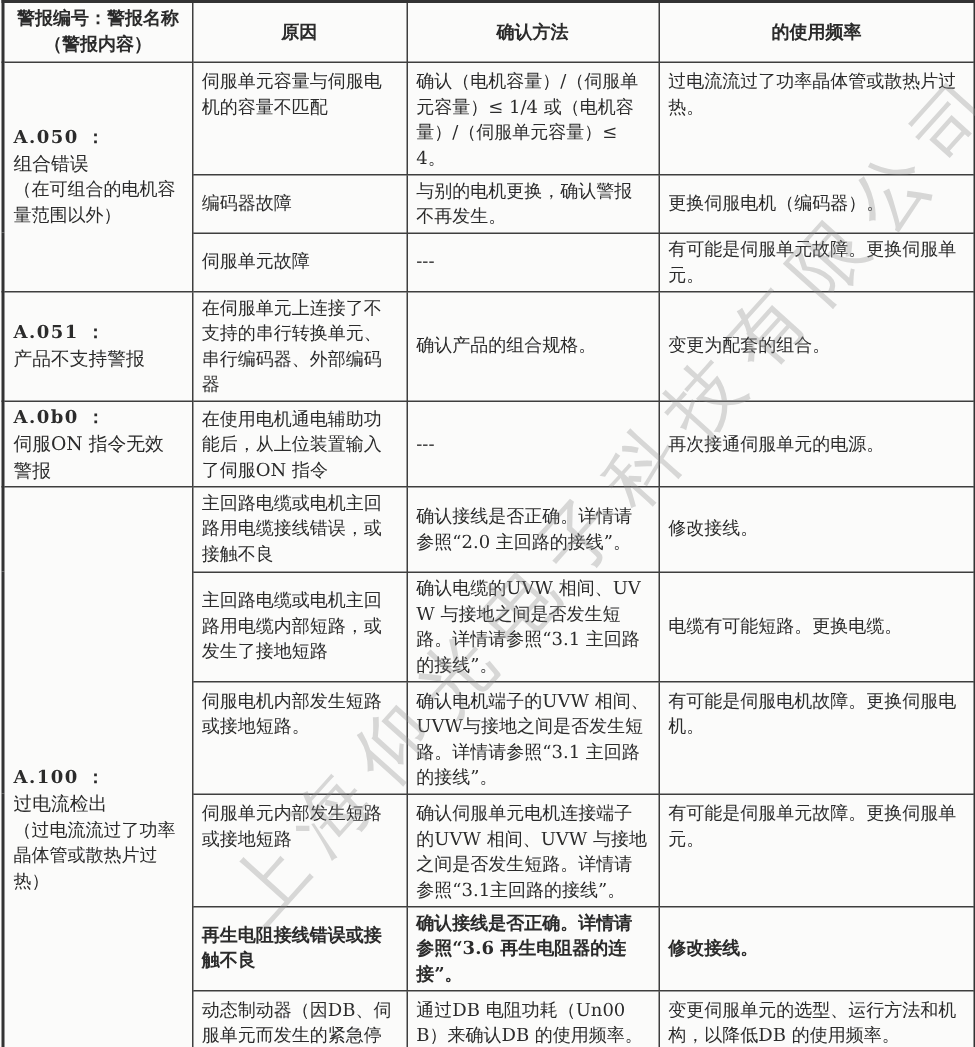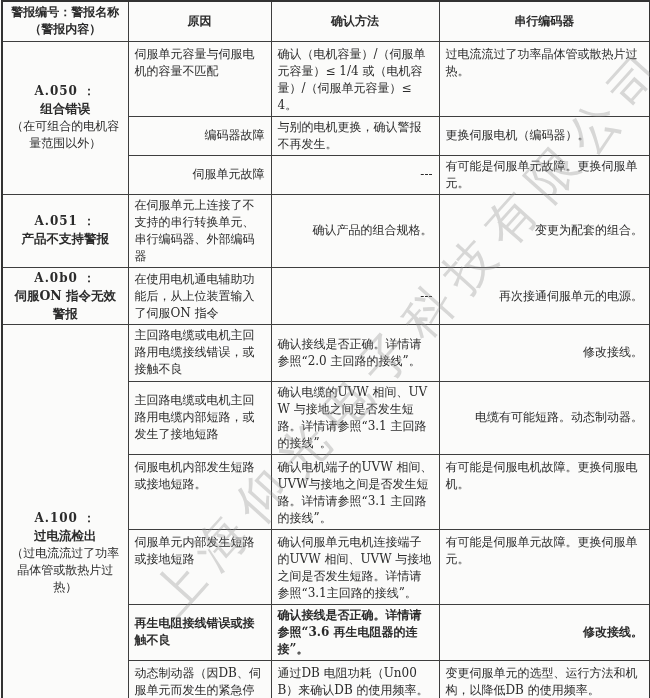--- a/index.html
+++ b/index.html
@@ -31,28 +31,28 @@
     word-break: break-all;
     box-sizing: border-box;
   }
   table.alarm { border: 2px solid #333; }
   th {
     font-weight: bold;
     font-size: 12.5px;
     text-align: center;
   }
   td.label-cell {
-    text-align: center;
+    text-align: left;
     font-size: 12px;
   }
   td.label-cell .code { font-weight: bold; letter-spacing: 1px; }
-  td.label-cell .name { font-weight: bold; font-size: 12.5px; }
+  td.label-cell .name { font-weight: normal; font-size: 12.5px; }
   td.label-cell .desc { font-weight: normal; }
   td.label-cell.pt { vertical-align: middle; padding-top: 30px; }
-  .center { text-align: right; }
+  .center { text-align: left; }
   .vt { vertical-align: top !important; padding-top: 4px !important; }
   tr.hr0  { height: 40px; }
   tr.hr1  { height: 72px; }
   tr.hr2  { height: 35px; }
   tr.hr3  { height: 38px; margin-left: 24px; }
   tr.hr4  { height: 65px; }
   tr.hr5  { height: 48px; }
   tr.hr6  { height: 54px; }
   tr.hr7  { height: 71px; }
   tr.hr8  { height: 68px; }
@@ -87,21 +87,21 @@
         <col style="width:143px">
         <col style="width:168px">
         <col style="width:211px">
     </colgroup>
 
     <tbody>
         <tr class="hr0">
       <th>警报编号：警报名称（警报内容）</th>
       <th>原因</th>
       <th>确认方法</th>
-      <th>串行编码器</th>
+      <th>的使用频率</th>
     </tr>
 
     <tr class="hr1">
       <td class="label-cell" rowspan="3">
         <div class="code">A.050 ：</div>
         <div class="name">组合错误</div>
         <div class="desc">（在可组合的电机容量范围以外）</div>
       </td>
       <td class="vt">伺服单元容量与伺服电机的容量不匹配</td>
       <td class="vt">确认（电机容量）/（伺服单元容量）≤ 1/4 或（电机容量）/（伺服单元容量）≤ 4。</td>
@@ -144,21 +144,21 @@
         <div class="name">过电流检出</div>
         <div class="desc">（过电流流过了功率晶体管或散热片过热）</div>
       </td>
       <td>主回路电缆或电机主回路用电缆接线错误，或接触不良</td>
       <td>确认接线是否正确。详情请参照“2.0 主回路的接线”。</td>
       <td class="center">修改接线。</td>
     </tr>
     <tr class="hr7">
       <td>主回路电缆或电机主回路用电缆内部短路，或发生了接地短路</td>
       <td>确认电缆的UVW 相间、UVW 与接地之间是否发生短路。详情请参照“3.1 主回路的接线”。</td>
-      <td class="center">电缆有可能短路。动态制动器。</td>
+      <td class="center">电缆有可能短路。更换电缆。</td>
     </tr>
     <tr class="hr8">
       <td class="vt">伺服电机内部发生短路或接地短路。</td>
       <td class="vt">确认电机端子的UVW 相间、UVW与接地之间是否发生短路。详情请参照“3.1 主回路的接线”。</td>
       <td class="vt">有可能是伺服电机故障。更换伺服电机。</td>
     </tr>
     <tr class="hr9">
       <td class="vt">伺服单元内部发生短路或接地短路</td>
       <td class="vt">确认伺服单元电机连接端子的UVW 相间、UVW 与接地之间是否发生短路。详情请参照“3.1主回路的接线”。</td>
       <td class="vt">有可能是伺服单元故障。更换伺服单元。</td>

